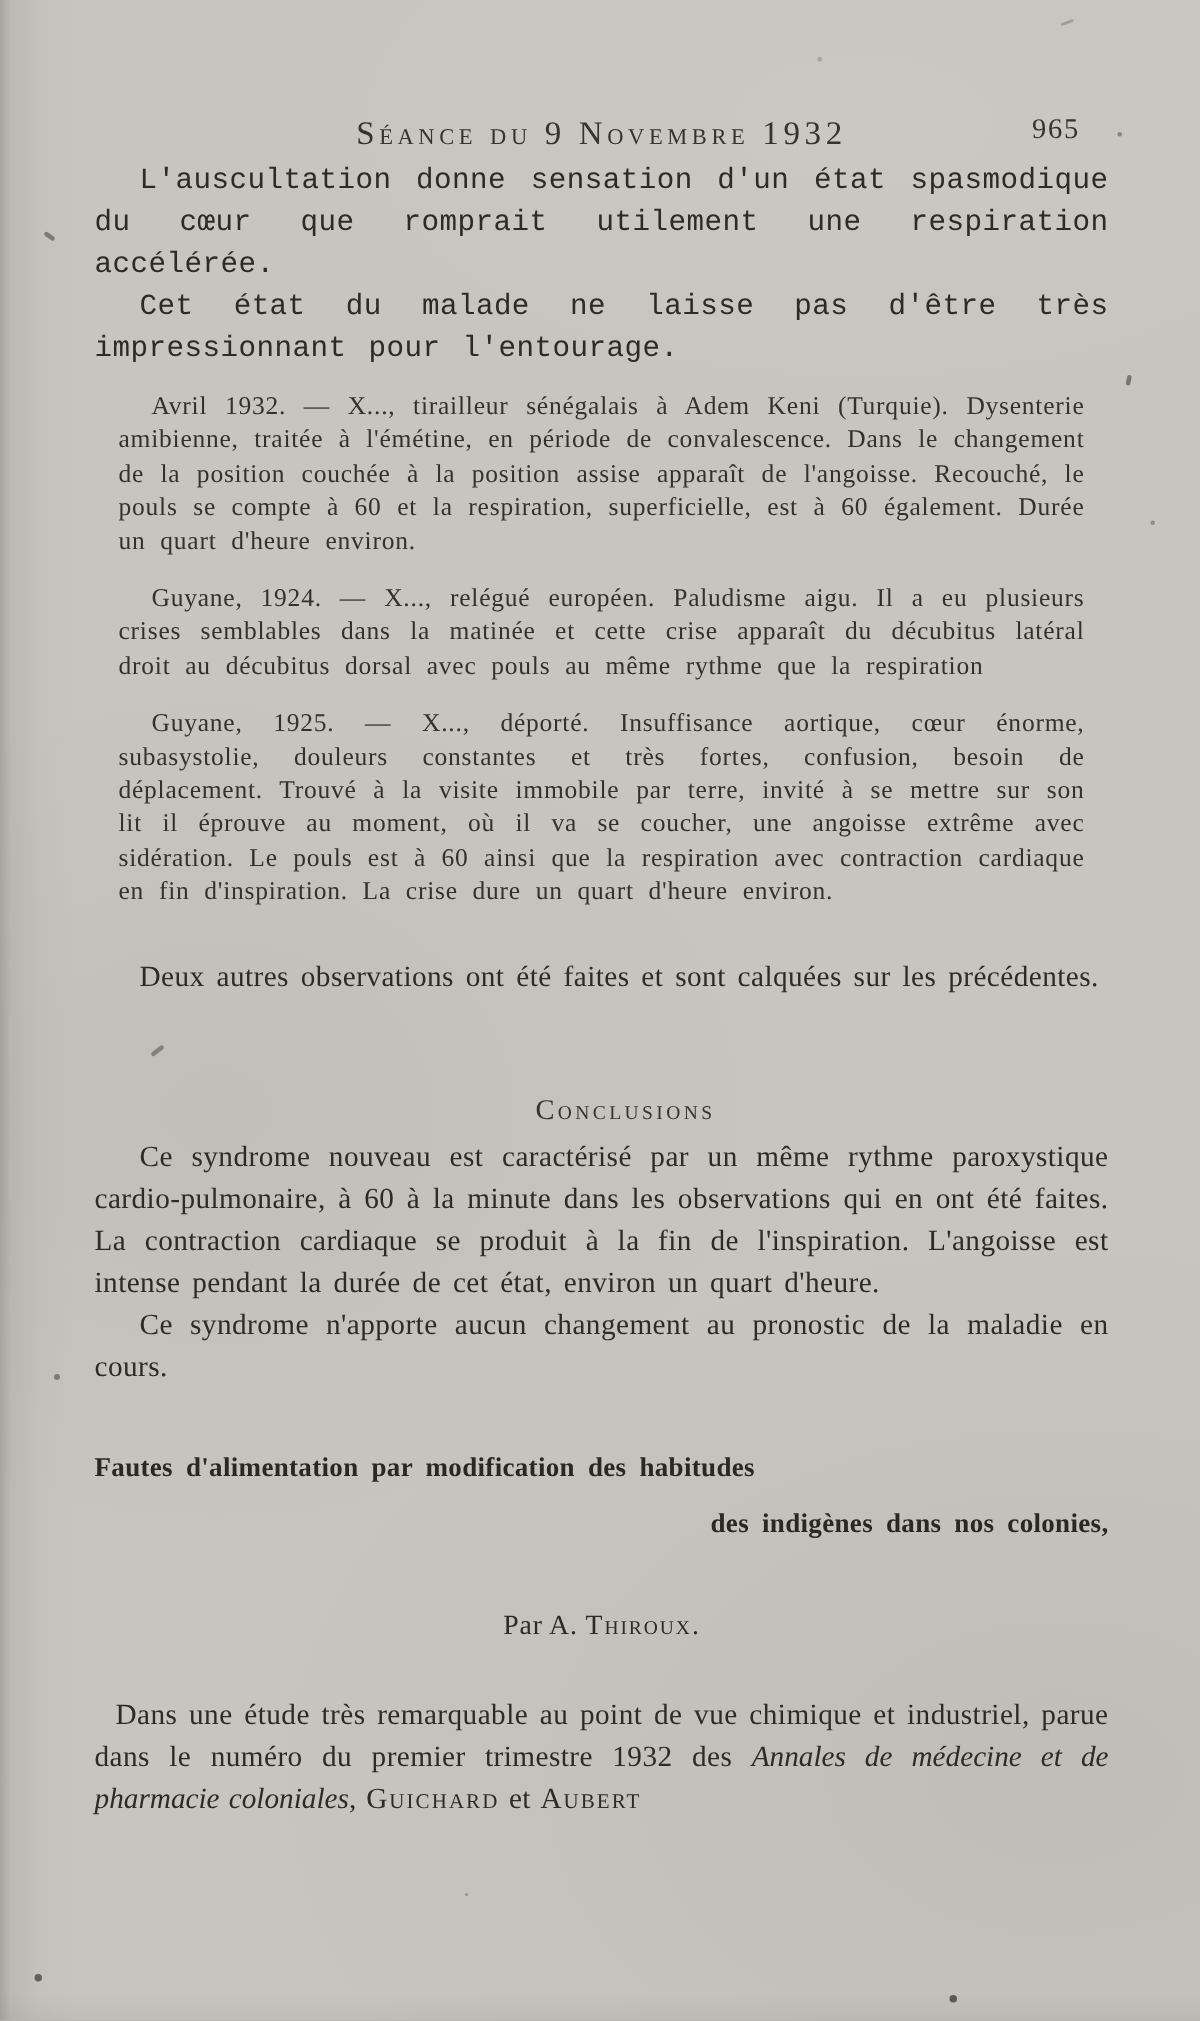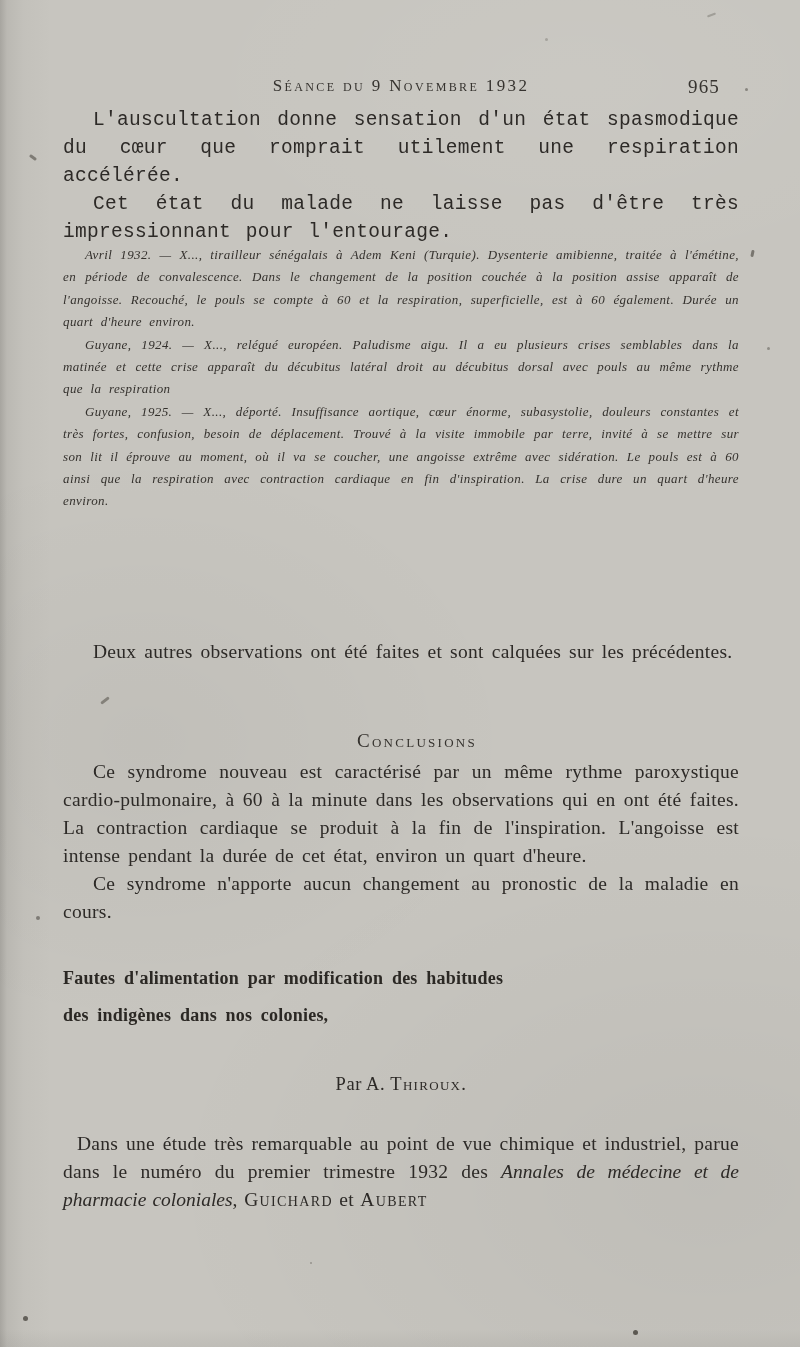--- a/index.html
+++ b/index.html
@@ -14,49 +14,49 @@
       linear-gradient(0deg, rgba(40,38,34,0.05) 0px, rgba(40,38,34,0) 18px);
     font-family:"Liberation Serif","DejaVu Serif",serif;
     color:#2d2a27;
     -webkit-font-smoothing:antialiased;
   }
   .col { position:absolute; left:63px; width:676px; }
 
   .running-head { top:76px; height:26px; }
   .head-title {
     display:block; text-align:center; font-variant:small-caps;
-    letter-spacing:0.14em; font-size:17px; color:#36332f;
+    letter-spacing:0.14em; font-size:22px; color:#36332f;
   }
   .page-num { position:absolute; right:19px; top:0; font-size:19px; letter-spacing:0.06em; color:#36332f; }
 
   p.para {
     margin:0; text-align:justify; text-indent:30px;
     font-size:19.5px; line-height:28px;
     letter-spacing:0.015em; word-spacing:0.14em;
   }
   .intro { top:106px;font-family:Liberation Mono, monospace; }
   .obs-block { top:244px; }
   p.obs {
-    margin:0; text-align:justify; text-indent:22px;
-    font-size:13px; line-height:22.4px;
-    letter-spacing:0.03em; word-spacing:0.30em; color:#34312d;font-style:italic;
+    margin:16px; text-align:justify; text-indent:22px;
+    font-size:17px; line-height:22.4px;
+    letter-spacing:0.03em; word-spacing:0.30em; color:#34312d;
   }
   .note { top:638px; }
   .conclusions-head {
     top:714px; margin:16px; text-align:center; font-weight:normal;
     font-variant:small-caps; font-size:19px; letter-spacing:0.12em; color:#36332f;
   }
   .conclusion-paras { top:758px; }
 
   .article-title {
     top:960px; margin:0; font-size:18px; font-weight:bold; line-height:37px;
     letter-spacing:0.012em; word-spacing:0.22em; color:#2b2824;
   }
   .article-title .line1 { display:block; text-align:left; }
-  .article-title .line2 { display:block; }
+  .article-title .line2 { display:block; text-align:right; }
 
   .byline { top:1074px; margin:0; text-align:center; font-size:18.5px; letter-spacing:0.03em; }
   .sc { font-variant:small-caps; letter-spacing:0.07em; }
 
   .opening { top:1130px; }
   .opening p.para { text-indent:14px; word-spacing:0.06em; }
   .journal { font-style:italic; letter-spacing:0; }
 
   .speck { position:absolute; background:#3a362f; border-radius:50%; }
   .mark  { position:absolute; background:#45413a; border-radius:2px; }

